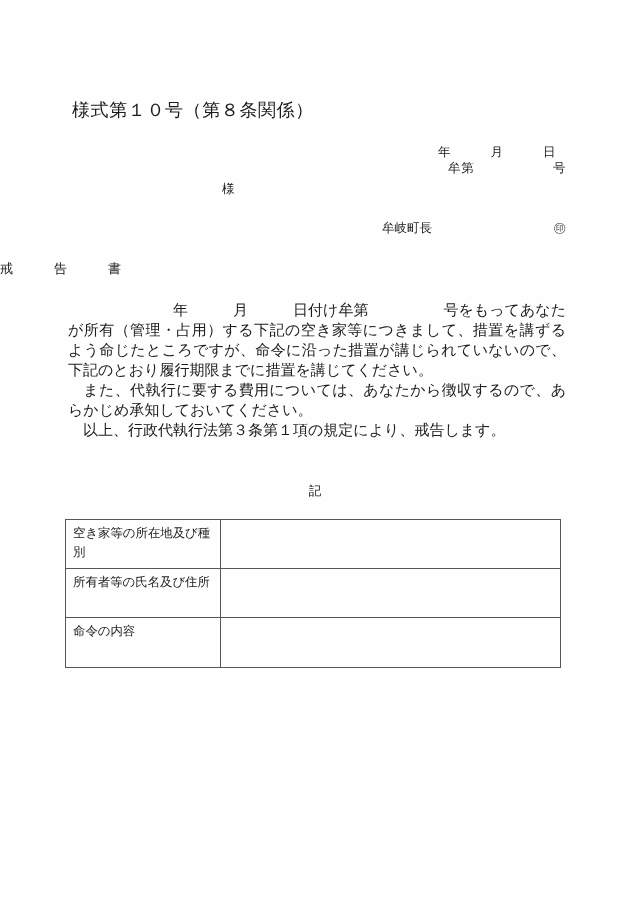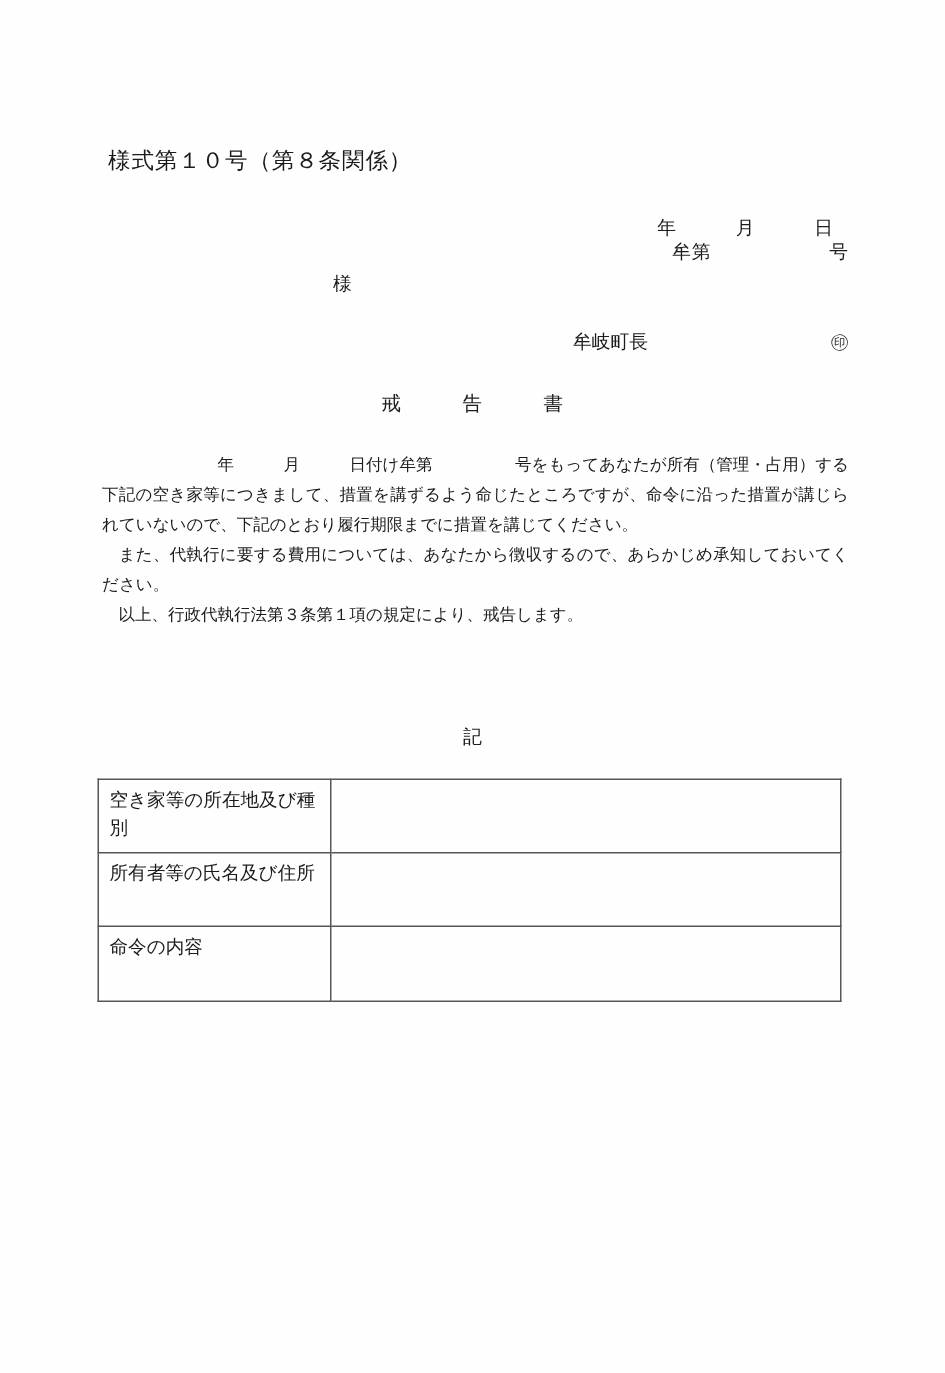--- a/index.html
+++ b/index.html
@@ -20,21 +20,21 @@
     position: absolute;
     inset: 0;
     background: #fefefe;
   }
 
   
   .form-no {
     position: absolute;
     left: 72px;
     top: 98px;
-    font-size: 15px;
+    font-size: 18px;
     letter-spacing: 0.6px;
     white-space: pre;
   }
 
   .doc-number-row {
     position: absolute;
     left: 0;
     top: 124px;
     width: 566px;
     text-align: right;
@@ -77,33 +77,33 @@
   .issuer-seal {
     font-size: 12.5px;
     line-height: 1;
   }
 
   .doc-title {
     position: absolute;
     left: 0;
     top: 260px;
     width: 630px;
-    text-align: center;
+    text-align: left;
     font-size: 13px;
     white-space: pre;
     letter-spacing: 0.5px;
   }
 
   
   .body-block {
     position: absolute;
     left: 68px;
     top: 300px;
     width: 498px;
-    font-size: 11px;
+    font-size: 15px;
     line-height: 20px;
     text-align: justify;
     text-justify: inter-character;
   }
   .body-para {
     margin: 0;
     white-space: pre-wrap;
     word-break: break-all;
   }
 

